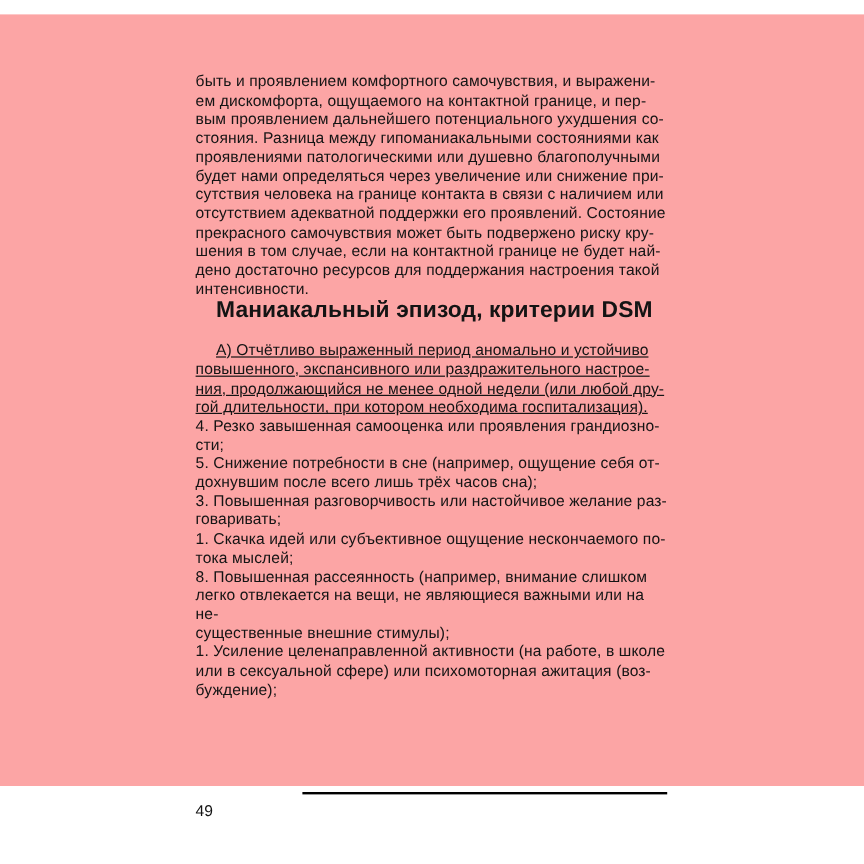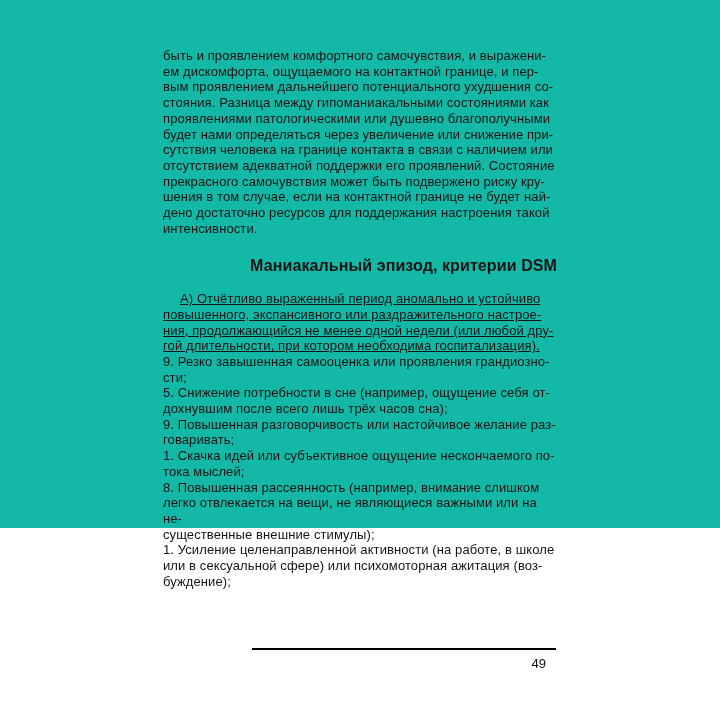--- a/index.html
+++ b/index.html
@@ -6,63 +6,61 @@
     html, body {
       width: 720px;
       height: 720px;
       background: #ffffff;
       font-family: "Liberation Sans", sans-serif;
       color: #141414;
       overflow: hidden;
     }
     .page {
       position: absolute;
-      left: 0; top: 0;
+      left: 0; top: 12px;
       width: 720px;
-      height: 528px;
-      background: #14b8a6;
+      height: 643px;
+      background: #fca5a5;
     }
     .text-column {
       position: absolute;
       left: 163px;
       top: 48px;
       width: 394px;
       font-size: 13px;
       line-height: 15.7px;
       text-align: left;
       letter-spacing: 0.1px;
     }
     .para {
       white-space: pre-line;
     }
     .para.indent {
       text-indent: 17px;
       text-decoration: underline;
     }
     .heading {
       font-weight: bold;
-      font-size: 16px;
+      font-size: 19px;
       line-height: 15.7px;
-      margin: 22px 0 17px 17px;
-      text-align: right;
+      margin: 3px 0 17px 17px;
     }
     .footer-rule {
       position: absolute;
       left: 252px;
       top: 648px;
       width: 304px;
       height: 2px;
       background: #000000;
     }
     .page-number {
       position: absolute;
       top: 656px;
       left: 163px;
       width: 383px;
-      text-align: right;
       font-size: 13px;
       color: #141414;
     }
   </style>
 </head>
 <body>
 
 <div class="page">
 
   <div class="text-column">
@@ -80,27 +78,27 @@
 интенсивности.</p>
 
     <h3 class="heading">Маниакальный эпизод, критерии DSM</h3>
 
     <p class="para indent">А) Отчётливо выраженный период аномально и устойчиво
 повышенного, экспансивного или раздражительного настрое-
 ния, продолжающийся не менее одной недели (или любой дру-
 гой длительности, при котором необходима госпитализация).</p>
 
 
-    <p class="para">9. Резко завышенная самооценка или проявления грандиозно-
+    <p class="para">4. Резко завышенная самооценка или проявления грандиозно-
 сти;</p>
 
     <p class="para">5. Снижение потребности в сне (например, ощущение себя от-
 дохнувшим после всего лишь трёх часов сна);</p>
 
-    <p class="para">9. Повышенная разговорчивость или настойчивое желание раз-
+    <p class="para">3. Повышенная разговорчивость или настойчивое желание раз-
 говаривать;</p>
 
     <p class="para">1. Скачка идей или субъективное ощущение нескончаемого по-
 тока мыслей;</p>
 
     <p class="para">8. Повышенная рассеянность (например, внимание слишком
 легко отвлекается на вещи, не являющиеся важными или на не-
 существенные внешние стимулы);</p>
 
     <p class="para">1. Усиление целенаправленной активности (на работе, в школе

